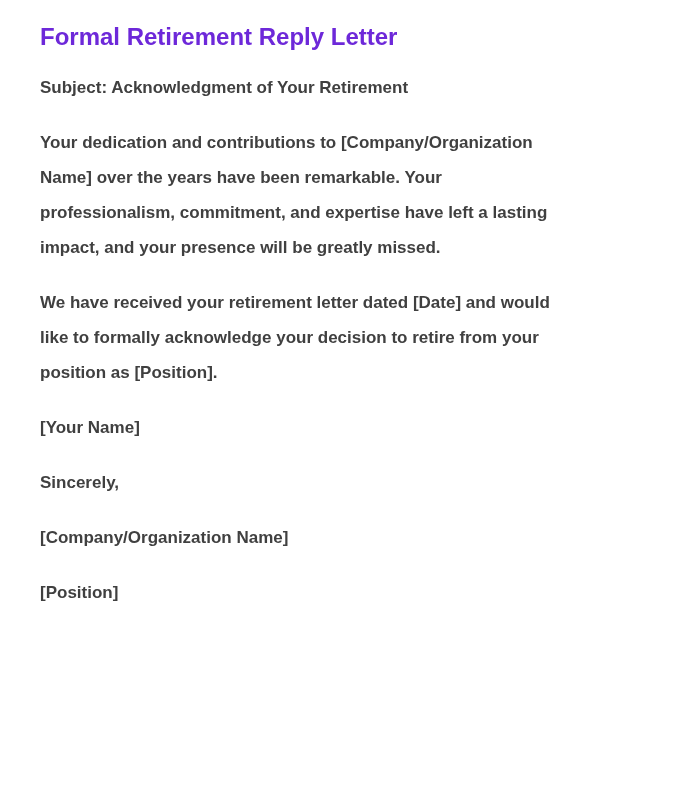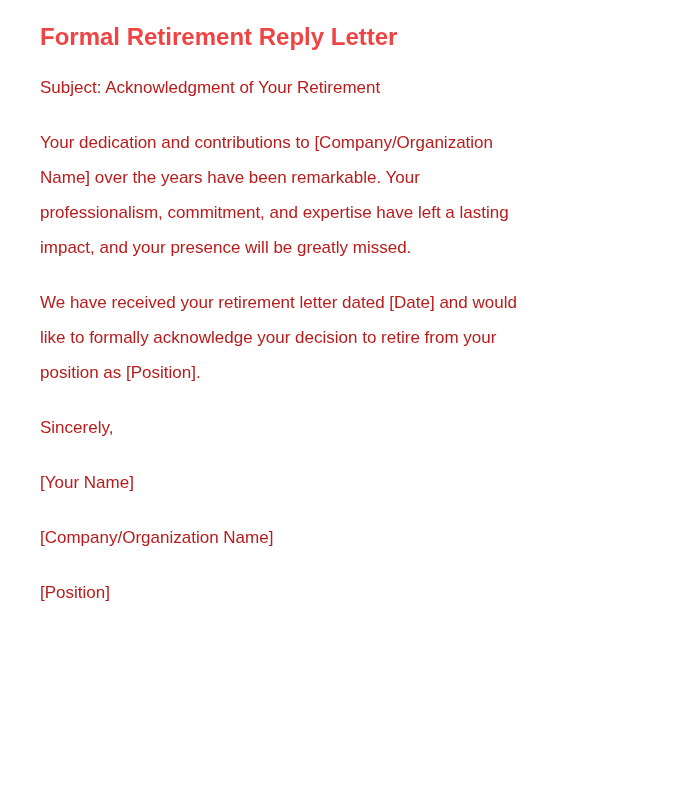--- a/index.html
+++ b/index.html
@@ -18,29 +18,29 @@
     padding: 20px 20px 0 40px;
   }
   .content {
     width: 620px;
   }
   h1.doc-title {
     margin: 0 0 16px 0;
     font-size: 24px;
     line-height: 34px;
     font-weight: 700;
-    color: #ef4444;
+    color: #6d28d9;
     letter-spacing: 0;
   }
   p.doc-line, p.doc-para {
     margin: 0 0 20px 0;
     font-size: 17px;
     line-height: 35px;
-    font-weight: 400;
-    color: #b91c1c;
+    font-weight: 700;
+    color: #404040;
     white-space: pre-line;
   }
 </style>
 </head>
 <body>
 
 <div class="page">
   <div class="content">
     <h1 class="doc-title">Formal Retirement Reply Letter</h1>
 
@@ -50,21 +50,21 @@
     <p class="doc-para">Your dedication and contributions to [Company/Organization
 Name] over the years have been remarkable. Your
 professionalism, commitment, and expertise have left a lasting
 impact, and your presence will be greatly missed.</p>
 
     <p class="doc-para">We have received your retirement letter dated [Date] and would
 like to formally acknowledge your decision to retire from your
 position as [Position].</p>
 
 
+    <p class="doc-line">[Your Name]</p>
+
     <p class="doc-line">Sincerely,</p>
-
-    <p class="doc-line">[Your Name]</p>
 
     <p class="doc-line">[Company/Organization Name]</p>
 
     <p class="doc-line">[Position]</p>
   </div>
 </div>
 
 </body></html>

